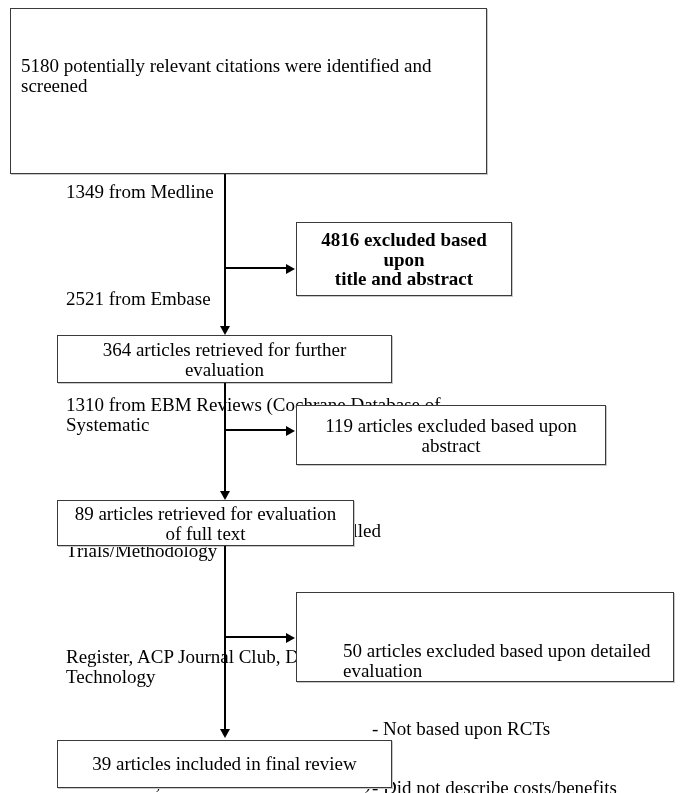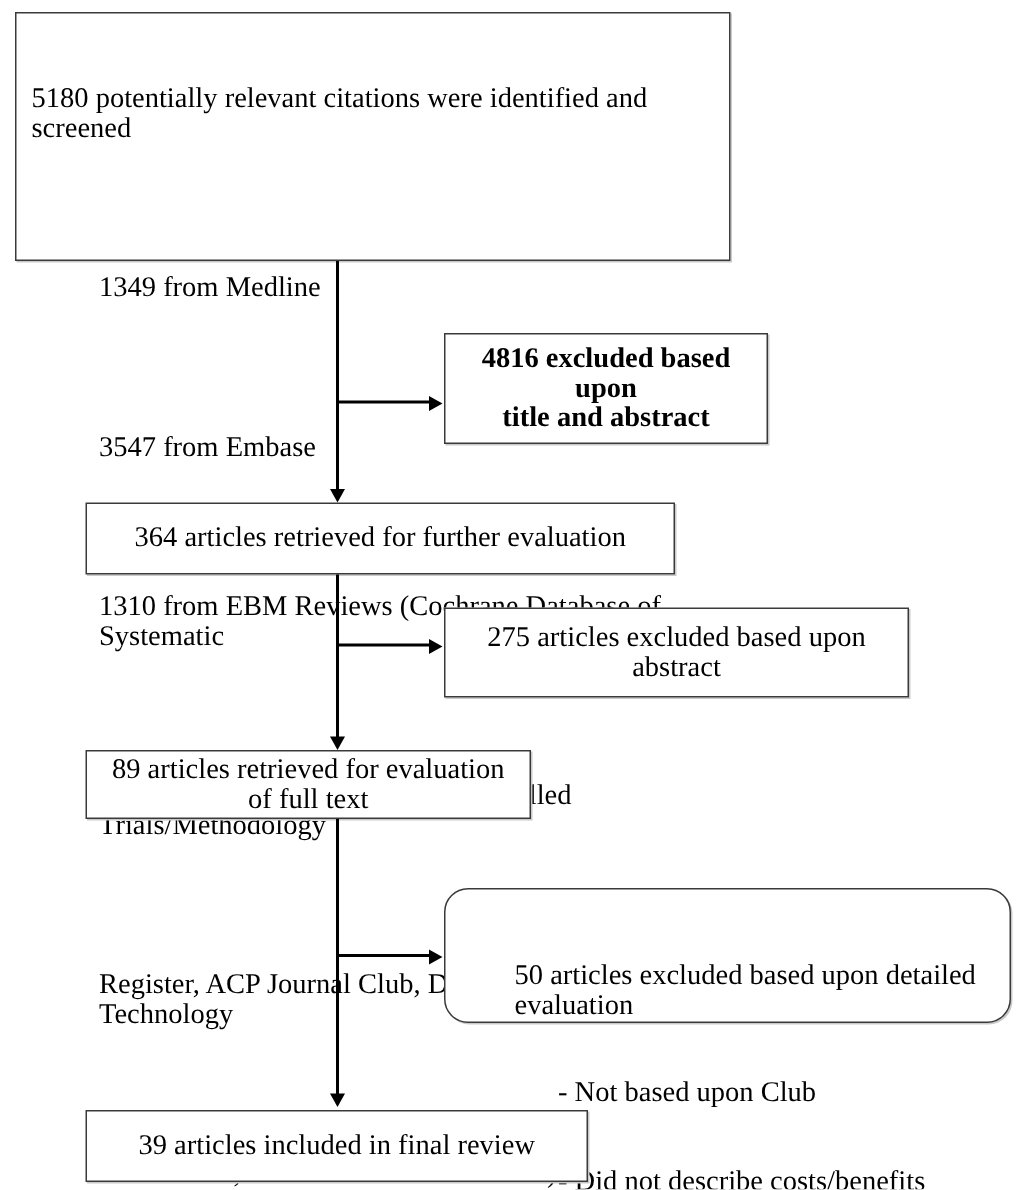--- a/index.html
+++ b/index.html
@@ -108,67 +108,67 @@
 </style>
 </head>
 <body>
 
 <div id="flowchart">
 
   <div class="node left-block" id="node-identified" style="left:10px; top:8px; width:477px; height:166px;">
     <div class="node-text">
       <span class="lead">5180 potentially relevant citations were identified and screened</span>
       <span class="sub">1349 from Medline</span>
-      <span class="sub">3547 from Embase</span>
+      <span class="sub">2521 from Embase</span>
       <span class="sub">1310 from EBM Reviews (Cochrane Database of Systematic</span>
       <span class="sub wrap">Reviews/Database Register of Controlled Trials/Methodology</span>
       <span class="sub wrap">Register, ACP Journal Club, DARE, Health Technology</span>
       <span class="sub wrap">Assessment, NHS Evaluation Database)</span>
     </div>
   </div>
 
   <div class="vline" style="left:224px; top:174px; height:154px;"></div>
   <div class="arrow-down" style="left:220px; top:326px;"></div>
 
   <div class="hline" style="left:226px; top:267px; width:62px;"></div>
   <div class="arrow-right" style="left:286px; top:264px;"></div>
 
   <div class="node centered" id="node-excluded-ta" style="left:296px; top:222px; width:216px; height:74px;font-weight:bold;">
     <div class="node-text">4816 excluded based upon
 title and abstract</div>
   </div>
 
-  <div class="node centered" id="node-retrieved-further" style="left:57px; top:335px; width:393px; height:48px;">
+  <div class="node centered" id="node-retrieved-further" style="left:57px; top:335px; width:335px; height:48px;">
     <div class="node-text">364 articles retrieved for further evaluation</div>
   </div>
 
   <div class="vline" style="left:224px; top:383px; height:110px;"></div>
   <div class="arrow-down" style="left:220px; top:491px;"></div>
 
   <div class="hline" style="left:226px; top:429px; width:62px;"></div>
   <div class="arrow-right" style="left:286px; top:426px;"></div>
 
   <div class="node centered" id="node-excluded-abstract" style="left:296px; top:405px; width:310px; height:60px;">
-    <div class="node-text">275 articles excluded based upon abstract</div>
+    <div class="node-text">119 articles excluded based upon abstract</div>
   </div>
 
   <div class="node centered" id="node-retrieved-fulltext" style="left:57px; top:500px; width:297px; height:46px;">
     <div class="node-text">89 articles retrieved for evaluation of full text</div>
   </div>
 
   <div class="vline" style="left:224px; top:546px; height:190px;"></div>
   <div class="arrow-down" style="left:220px; top:729px;"></div>
 
   <div class="hline" style="left:226px; top:636px; width:62px;"></div>
   <div class="arrow-right" style="left:286px; top:633px;"></div>
 
-  <div class="node left-block" id="node-excluded-detail" style="left:296px; top:592px; width:378px; height:90px;border-radius:16px;">
+  <div class="node left-block" id="node-excluded-detail" style="left:296px; top:592px; width:378px; height:90px;">
     <div class="node-text">
       <span class="lead">50 articles excluded based upon detailed evaluation</span>
-      <span class="bullet">- Not based upon Club</span>
+      <span class="bullet">- Not based upon RCTs</span>
       <span class="bullet">- Did not describe costs/benefits</span>
       
     </div>
   </div>
 
   <div class="node centered" id="node-included-final" style="left:57px; top:740px; width:335px; height:48px;">
     <div class="node-text">39 articles included in final review</div>
   </div>
 
 </div>

